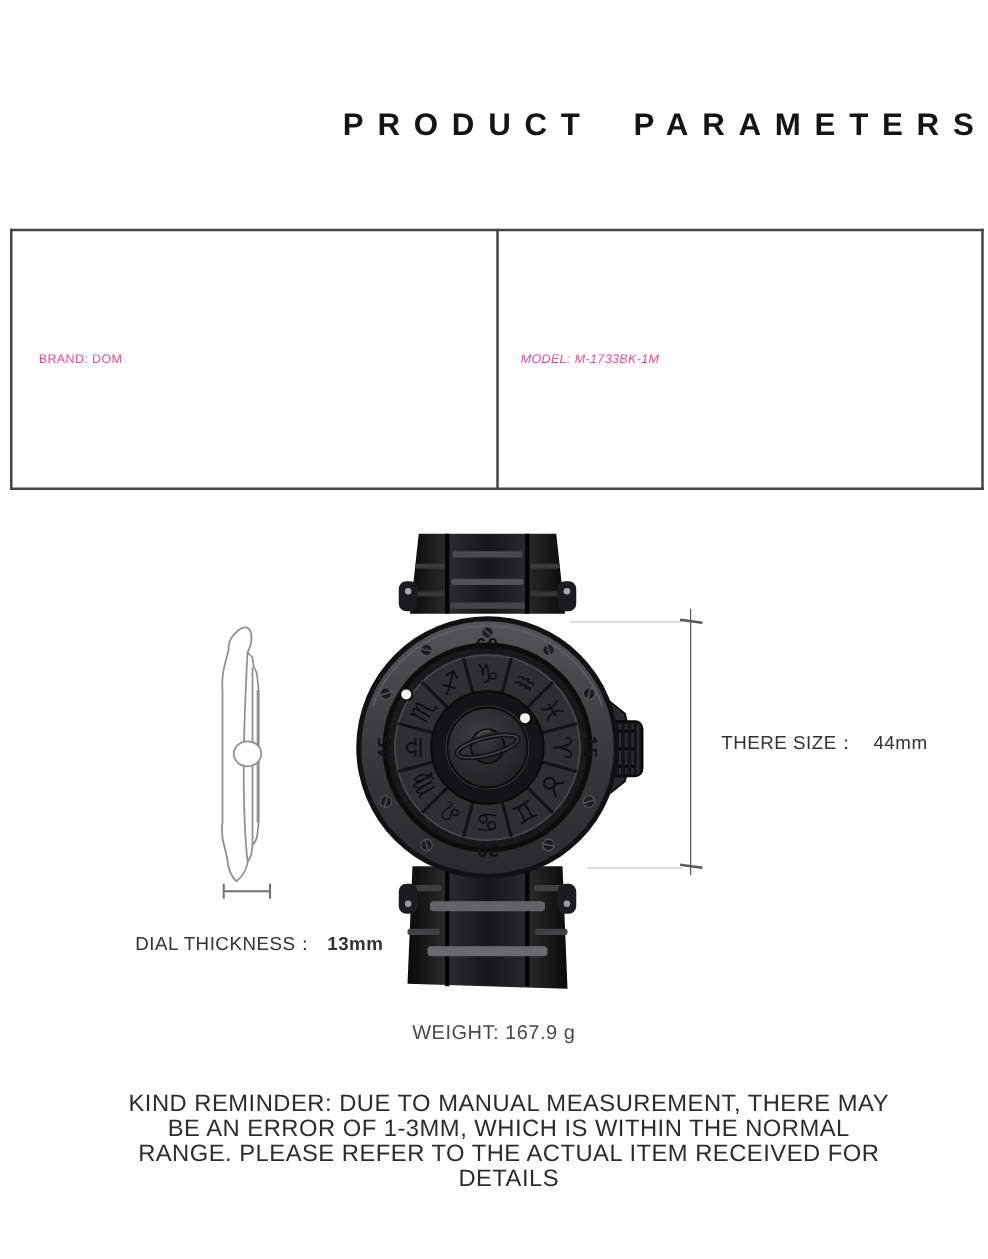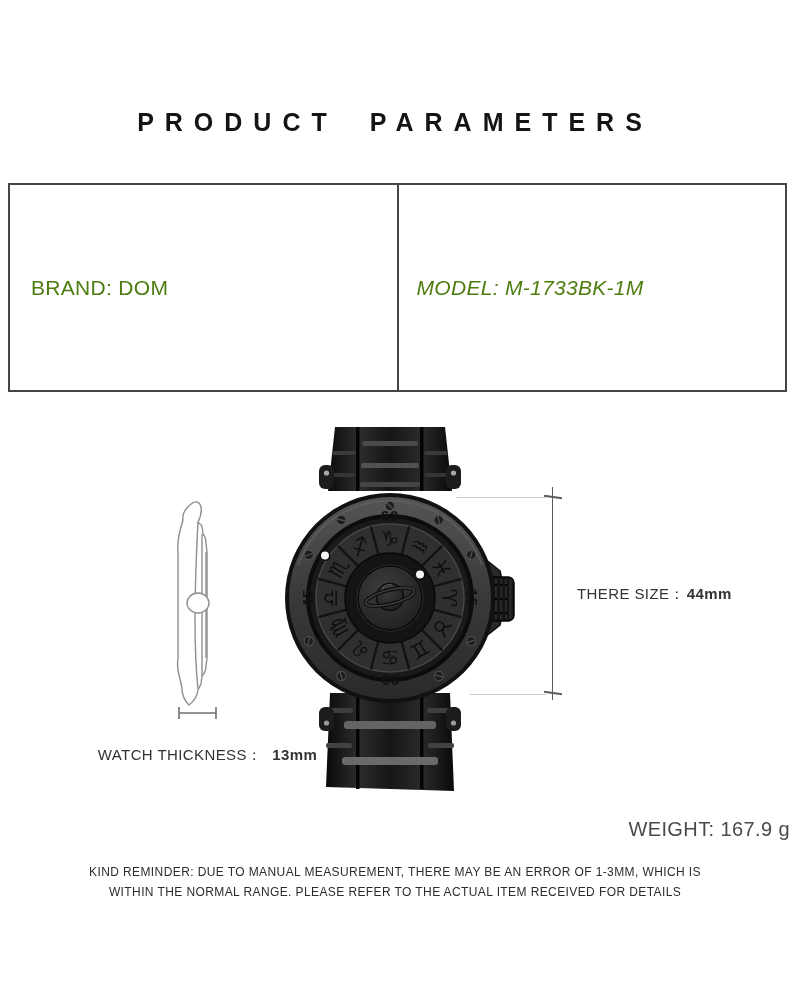--- a/index.html
+++ b/index.html
@@ -2,57 +2,57 @@
 <html><head>
 <meta charset="utf-8">
 <style>
   html,body{margin:0;padding:0;background:#fff;}
   .page{
     position:relative;width:790px;height:1007px;background:#ffffff;overflow:hidden;
     font-family:"Liberation Sans","DejaVu Sans",sans-serif;color:#2f2f2f;
   }
   
   .title{
-    position:absolute;top:108px;left:0;width:100%;text-align:center;
+    position:absolute;top:86px;left:0;width:100%;text-align:right;
     font-size:25px;font-weight:600;letter-spacing:11px;word-spacing:14px;color:#141414;
   }
   
   .spec-table{
     position:absolute;left:8px;top:183px;width:779px;height:209px;
     border-collapse:collapse;table-layout:fixed;
   }
   .spec-table td{
-    border:2px solid #454545;font-size:21px;color:#4d7c0f;
+    border:2px solid #454545;font-size:10px;color:#ec4899;
     padding-left:21px;vertical-align:middle;letter-spacing:.3px;
   }
   .spec-table td.right-col{padding-left:18px;font-style:italic;}
   
   .connector{position:absolute;height:1px;background:#c9c9c9;}
   .conn-top{left:456px;top:497px;width:90px;}
   .conn-bottom{left:470px;top:694px;width:76px;}
   .dim-vline{position:absolute;left:552px;top:487px;width:1px;height:213px;background:#5a5a5a;}
   .dim-tick{position:absolute;width:18px;height:2px;background:#5a5a5a;transform:rotate(8deg);}
   .tick-top{left:544px;top:496px;}
   .tick-bottom{left:544px;top:692px;}
   .case-size-label{
     position:absolute;left:577px;top:585px;font-size:15px;color:#333;letter-spacing:.4px;white-space:nowrap;
   }
-  .case-size-label .val{font-weight:700;margin-left:2px;}
+  .case-size-label .val{font-weight:400;margin-left:14px;}
   .dial-thickness-label{
     position:absolute;left:60px;top:746px;width:295px;text-align:center;
     font-size:15px;color:#333;letter-spacing:.4px;white-space:nowrap;
   }
   .dial-thickness-label .val{font-weight:600;margin-left:10px;}
   .weight-label{
-    position:absolute;left:0;top:818px;width:100%;text-align:right;
-    font-size:20px;color:#4a4a4a;letter-spacing:.4px;
+    position:absolute;left:0;top:818px;width:100%;text-align:center;
+    font-size:16px;color:#4a4a4a;letter-spacing:.4px;
   }
   .reminder{
     position:absolute;left:85px;top:862px;width:620px;text-align:center;
-    font-size:12px;line-height:20px;color:#2c2c2c;letter-spacing:.4px;margin:0;
+    font-size:19px;line-height:20px;color:#2c2c2c;letter-spacing:.4px;margin:12px;
   }
   .watch-front{position:absolute;left:240px;top:425px;}
   .watch-side{position:absolute;left:165px;top:490px;}
   .zodiac-glyph{font-family:"DejaVu Sans",sans-serif;}
 </style>
 </head>
 <body>
 
 <div class="page">
 
@@ -254,20 +254,20 @@
   <div class="connector conn-bottom"></div>
   <div class="dim-vline"></div>
   <div class="dim-tick tick-top"></div>
   <div class="dim-tick tick-bottom"></div>
 
   <div class="case-size-label">
     <span>THERE SIZE：</span><span class="val">44mm</span>
   </div>
 
   <div class="dial-thickness-label">
-    <span>WATCH THICKNESS：</span><span class="val">13mm</span>
+    <span>DIAL THICKNESS：</span><span class="val">13mm</span>
   </div>
 
   <div class="weight-label">WEIGHT: 167.9 g</div>
 
   <p class="reminder">KIND REMINDER: DUE TO MANUAL MEASUREMENT, THERE MAY BE AN ERROR OF 1-3MM, WHICH IS WITHIN THE NORMAL RANGE. PLEASE REFER TO THE ACTUAL ITEM RECEIVED FOR DETAILS</p>
 
 </div>
 
 </body></html>

